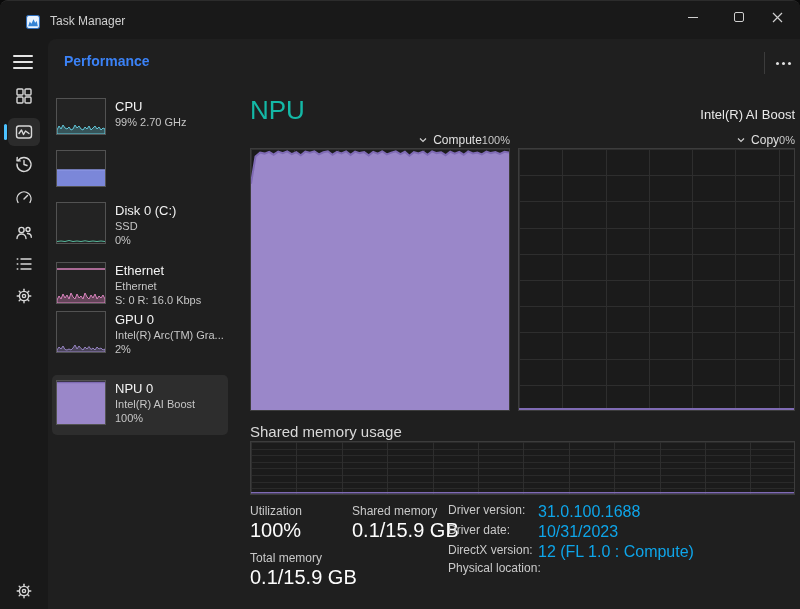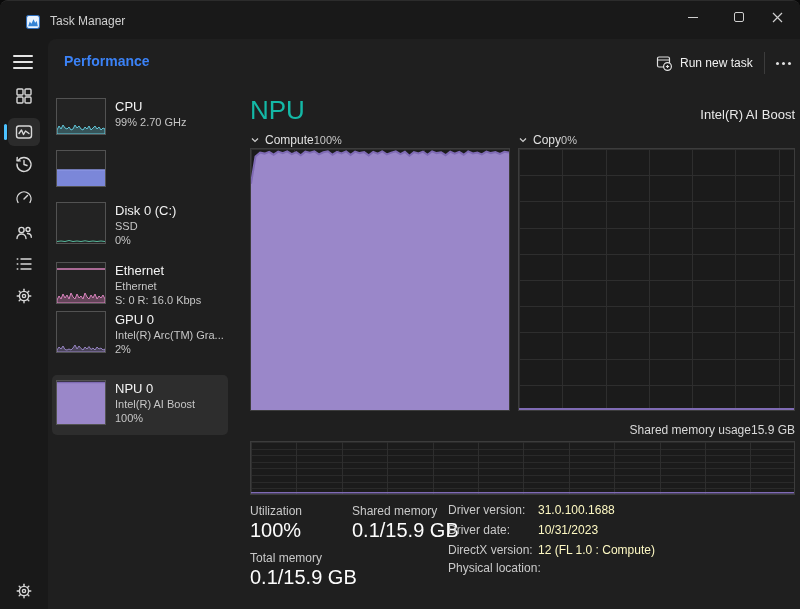--- a/index.html
+++ b/index.html
@@ -34,41 +34,41 @@
   .side-item{position:absolute;left:52px;width:176px;display:flex;gap:9px;padding:3px 0 0 4px;border-radius:5px;}
   .side-item.selected{background:#2d2d2d;}
   .thumb{flex:0 0 50px;background:#232323;border:1px solid #525252;position:relative;overflow:hidden;}
   .thumb svg{display:block;}
   .side-text{min-width:0;}
   .side-title{font-size:13px;color:#f2f2f2;line-height:17px;}
   .side-sub{font-size:11px;color:#c6c6c6;line-height:14px;white-space:nowrap;overflow:hidden;}
   
   .npu-title{position:absolute;left:250px;top:94px;font-size:26px;font-weight:300;color:#14b8a6;}
   .device-name{position:absolute;right:5px;top:106px;font-size:13px;color:#e9e9e9;}
-  .chart-head{position:absolute;display:flex;justify-content:flex-start;align-items:center;height:15px;}
+  .chart-head{position:absolute;display:flex;justify-content:flex-end;align-items:center;height:15px;}
   .chart-head .lbl{display:flex;align-items:center;gap:5px;font-size:12px;color:#e0e0e0;}
   .chart-head .pct{font-size:11px;color:#c8c8c8;}
   .chev{width:10px;height:10px;color:#cfcfcf;}
   .big-chart{position:absolute;background-color:#1b1b1b;border:1px solid #3c3c3c;
     background-image:repeating-linear-gradient(to right,#2e2e2e 0 1px,transparent 1px 43.3px),
                      repeating-linear-gradient(to bottom,#2e2e2e 0 1px,transparent 1px 26.2px);}
   .big-chart svg{position:absolute;left:0;top:0;}
   .shared-chart{position:absolute;left:250px;top:440px;width:545px;height:54px;background-color:#1b1b1b;border:1px solid #3c3c3c;
     background-image:repeating-linear-gradient(to right,#2e2e2e 0 1px,transparent 1px 45.4px),
                      repeating-linear-gradient(to bottom,#2a2a2a 0 1px,transparent 1px 6.6px);}
   .shared-chart svg{position:absolute;left:0;top:0;}
   .series-line{fill:none;stroke:var(--npu-line);stroke-width:2;}
   .series-fill{fill:var(--npu-fill);stroke:none;}
   #copyChart .series-fill,#sharedChart .series-fill{fill:transparent;}
   #sharedChart .series-line{stroke-width:1.5;}
-  .shared-head{position:absolute;left:250px;top:422px;width:545px;display:flex;justify-content:flex-end;font-size:12px;color:#d9d9d9;}
+  .shared-head{position:absolute;left:250px;top:422px;width:545px;display:flex;justify-content:center;font-size:15px;color:#d9d9d9;flex-direction:column;}
   .stat-label{position:absolute;font-size:12px;color:#c9c9c9;}
   .stat-value{position:absolute;font-size:20px;color:#fdfdfd;}
   .det-label{position:absolute;left:448px;font-size:12px;color:#c9c9c9;}
-  .det-value{position:absolute;left:538px;font-size:12px;color:#fef9c3;white-space:nowrap;}
+  .det-value{position:absolute;left:538px;font-size:16px;color:#0ea5e9;white-space:nowrap;}
   
   .run-task{position:absolute;left:646px;top:48px;height:28px;display:flex;align-items:center;gap:8px;padding:0 10px;border-radius:4px;color:#f0f0f0;font-size:12px;cursor:default;}
   .toolbar-divider{position:absolute;left:764px;top:51px;width:1px;height:22px;background:#3c3c3c;}
   .more-btn{position:absolute;left:770px;top:48px;width:26px;height:28px;display:flex;align-items:center;justify-content:center;border-radius:4px;}
   .more-dots{width:3px;height:3px;border-radius:50%;background:#e0e0e0;box-shadow:-6px 0 0 #e0e0e0,6px 0 0 #e0e0e0;}
   .icon-stroke{stroke:currentColor;fill:none;stroke-width:1.4;stroke-linecap:round;stroke-linejoin:round;}
 </style>
 </head>
 <body>
 
@@ -172,30 +172,20 @@
       <line x1="10" y1="3.2" x2="10" y2="5"></line>
         <line x1="10" y1="15" x2="10" y2="16.8"></line>
       <line x1="13.5" y1="13.5" x2="14.8" y2="14.8"></line>
         <line x1="5.2" y1="5.2" x2="6.5" y2="6.5"></line>
       <line x1="13.5" y1="6.5" x2="14.8" y2="5.2"></line>
         <line x1="5.2" y1="14.8" x2="6.5" y2="13.5"></line>
     </svg>
   </div>
 
   <div class="perf-header">Performance</div>
-  <div class="run-task">
-    <svg width="16" height="16" viewBox="0 0 16 16">
-      <rect x="1.5" y="2" width="12" height="10" rx="1.5" fill="none" stroke="#e0e0e0" stroke-width="1.2"></rect>
-      <line x1="1.5" y1="5" x2="13.5" y2="5" stroke="#e0e0e0" stroke-width="1.2"></line>
-      <circle cx="11.5" cy="11.5" r="3.9" fill="#1f1f1f" stroke="#e0e0e0" stroke-width="1.2"></circle>
-      <line x1="11.5" y1="9.9" x2="11.5" y2="13.1" stroke="#e0e0e0" stroke-width="1.2"></line>
-      <line x1="9.9" y1="11.5" x2="13.1" y2="11.5" stroke="#e0e0e0" stroke-width="1.2"></line>
-    </svg>
-    <span>Run new task</span>
-  </div>
   <div class="toolbar-divider"></div>
   <div class="more-btn">
     <div class="more-dots"></div>
   </div>
 
   <div class="side-item" style="top:94px;height:52px">
     <div class="thumb" style="height:37px">
       <svg width="48" height="35" viewBox="0 0 48 35">
         <polygon points="0,31 2,27 4,30 6,26 8,29 10,30 12,28 14,31 16,30 18,26 20,29 22,27 24,30 26,31 28,28 30,30 32,27 34,31 36,29 38,27 40,30 42,28 44,31 46,29 48,30 48,35 0,35" fill="rgba(98,198,216,0.3)" stroke="var(--cpu-line)" stroke-width="1"></polygon>
       </svg>

